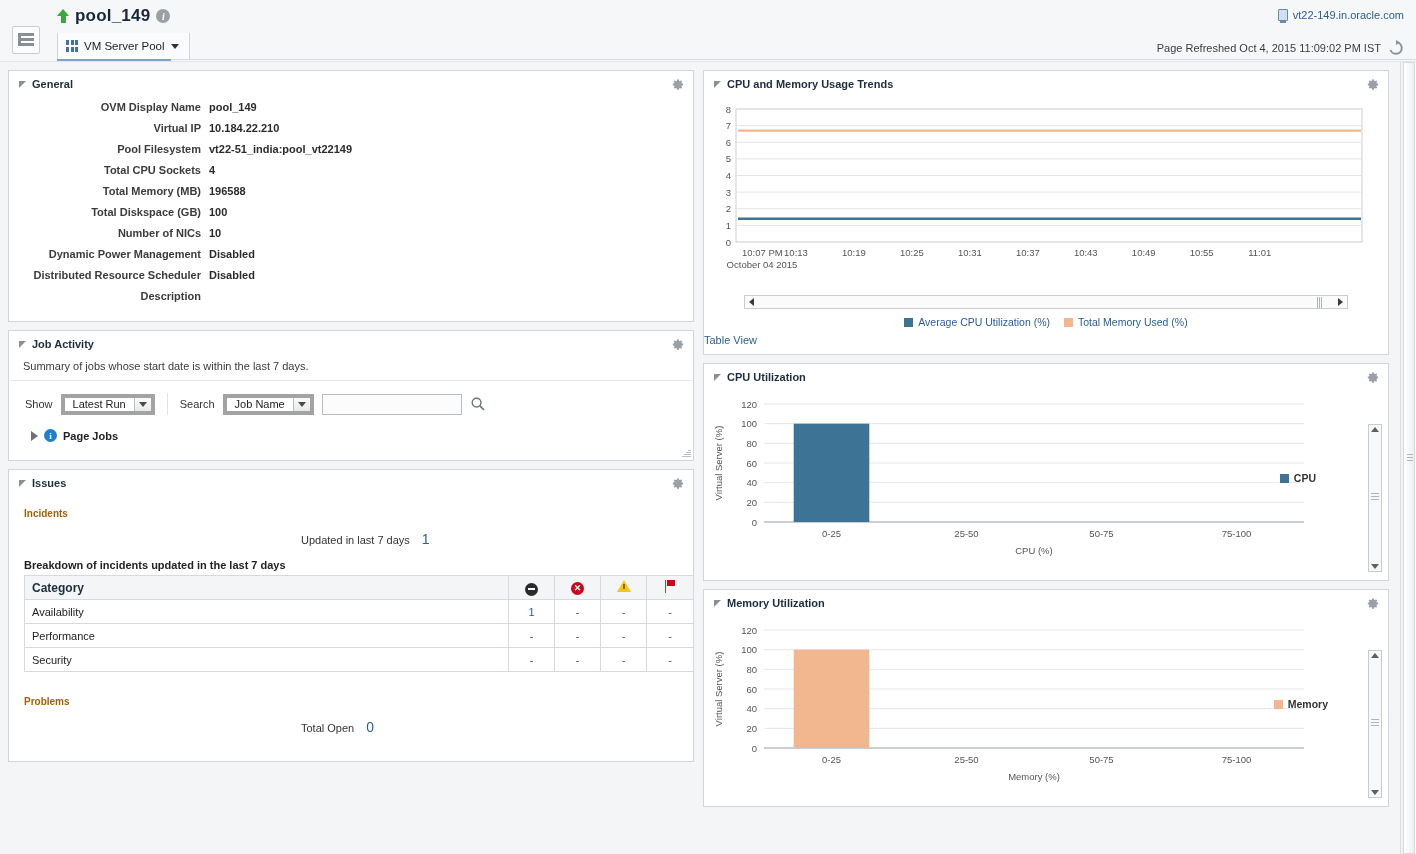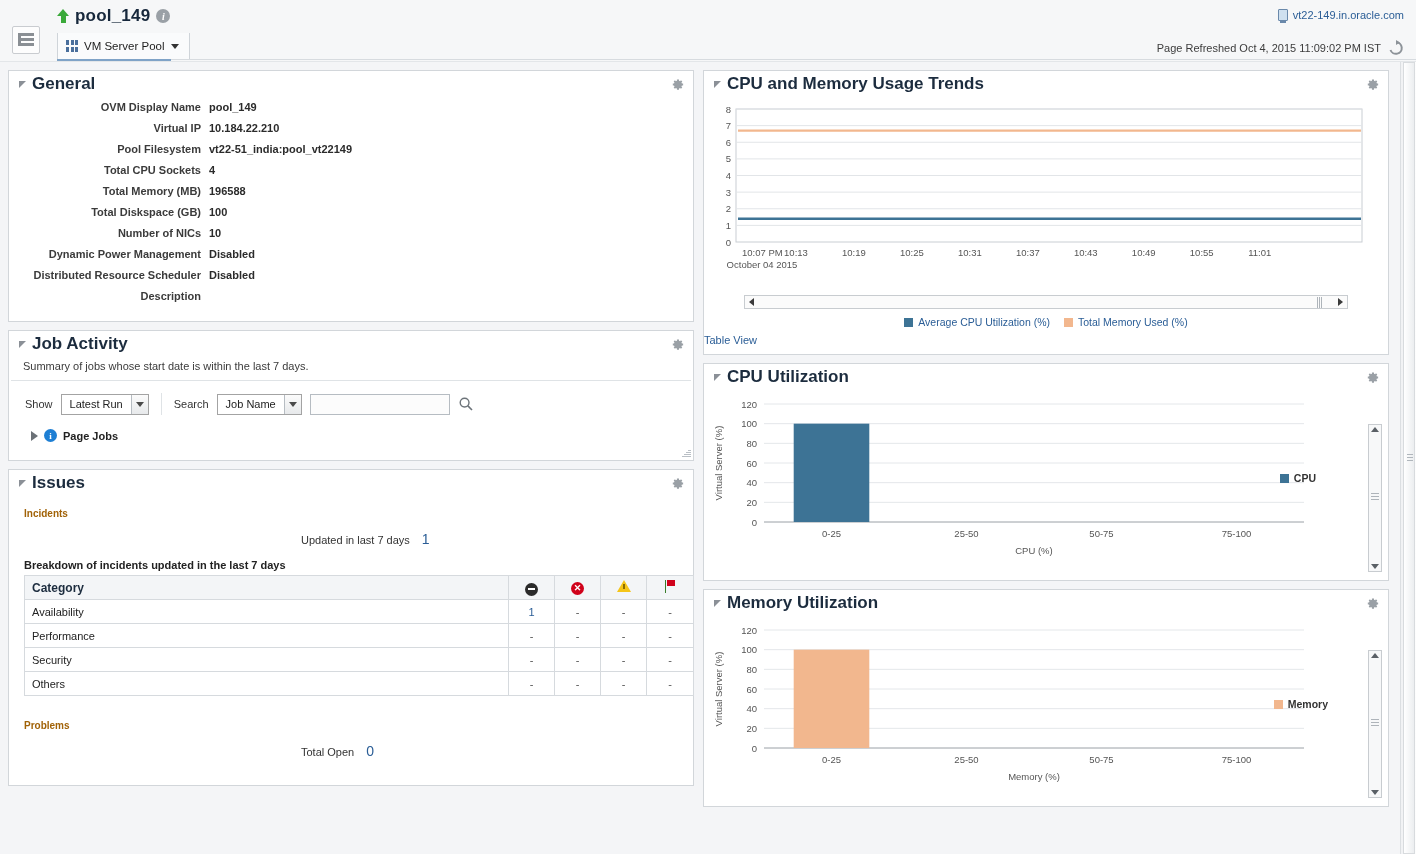--- a/index.html
+++ b/index.html
@@ -80,40 +80,40 @@
   }
   .panel-header {
     height:26px; display:flex; align-items:center; padding:0 8px 0 10px;
     position:relative;
   }
   .disc-tri {
     width:0;height:0;
     border-left:7px solid #8b9097; border-bottom:7px solid transparent; border-top:0;
     margin-right:6px; transform:rotate(0deg);
   }
-  .panel-title { font-size:17px; font-weight:bold; color:#1c2c3e; }
+  .panel-title { font-size:11px; font-weight:bold; color:#1c2c3e; }
   .gear {
     position:absolute; right:8px; top:6px; width:15px; height:15px;
   }
   .gear svg { display:block; }
 
   
   .gen-body { padding:4px 0 10px 0; }
   .gen-row { display:flex; align-items:baseline; margin-bottom:9px;font-weight:bold; }
   .gen-label { width:200px; text-align:right; font-size:11px; color:#3b3b3b; padding-right:8px; }
   .gen-value { font-size:11px; color:#2b2b2b; }
   .gen-value.link { color:#2a5d96; }
 
   
   .job-desc { font-size:11px; color:#3b3b3b; padding:3px 0 8px 14px; }
   .job-sep { height:1px; background:#dfe3e6; margin:0 2px; }
   .job-controls { display:flex; align-items:center; gap:8px; padding:12px 0 0 16px; }
   .ctl-label { font-size:11px; color:#333; }
   .select-box {
-    display:flex; align-items:stretch; border:1px solid #a3a3a3; background:#fff; height:21px;text-align:center;
+    display:flex; align-items:stretch; border:4px solid #a3a3a3; background:#fff; height:21px;text-align:center;
   }
   .select-text { padding:0 8px; display:flex; align-items:center; font-size:11px; color:#222; white-space:nowrap; }
   .select-arrow {
     width:17px; background:linear-gradient(#fbfbfb,#e7e9eb); border-left:1px solid #b6bcc2;
     display:flex; align-items:center; justify-content:center;
   }
   .select-arrow i { width:0;height:0;border-left:4px solid transparent;border-right:4px solid transparent;border-top:5px solid #4a4a4a; }
   .vrule { width:1px; height:22px; background:#dfe3e6; margin:0 4px; }
   .text-input {
     width:140px; height:21px; border:1px solid #b6bcc2; background:#fcfcfc;
@@ -414,27 +414,20 @@
             </tr>
             <tr>
               <td class="cat">Performance</td>
               <td class="num">-</td>
               <td class="num">-</td>
               <td class="num">-</td>
               <td class="num">-</td>
             </tr>
             <tr>
               <td class="cat">Security</td>
-              <td class="num">-</td>
-              <td class="num">-</td>
-              <td class="num">-</td>
-              <td class="num">-</td>
-            </tr>
-            <tr>
-              <td class="cat">Others</td>
               <td class="num">-</td>
               <td class="num">-</td>
               <td class="num">-</td>
               <td class="num">-</td>
             </tr>
           </tbody>
         </table>
 
         <div class="sec-head" style="margin-top:24px;">Problems</div>
         <div class="kv-center">

